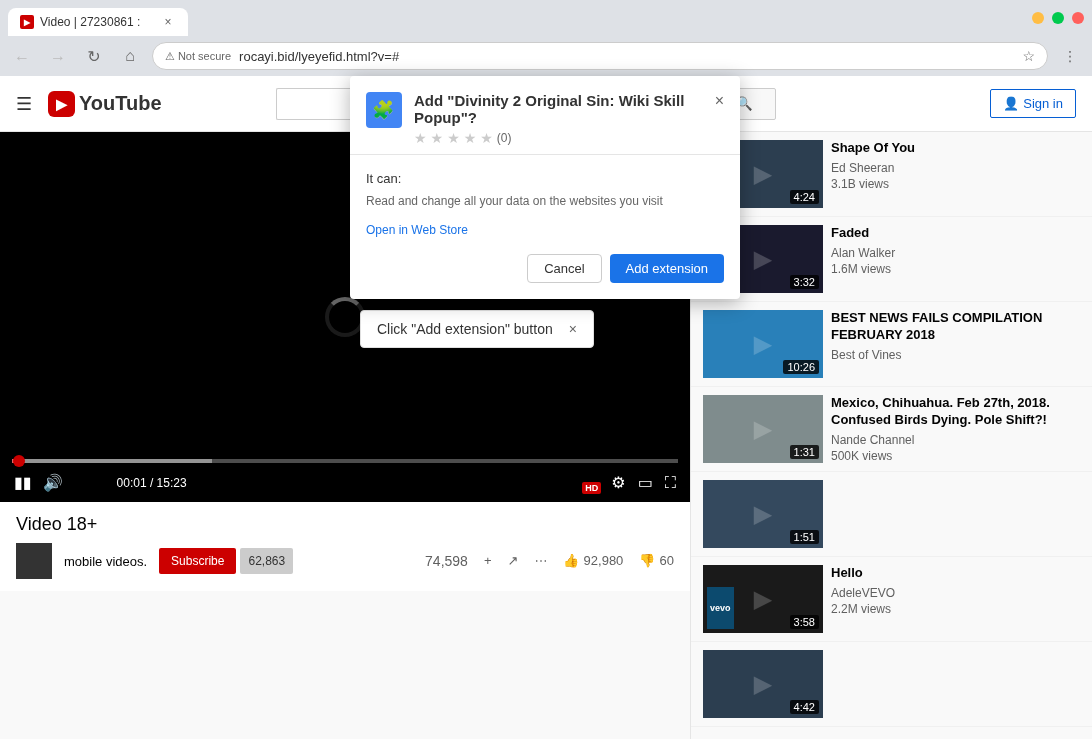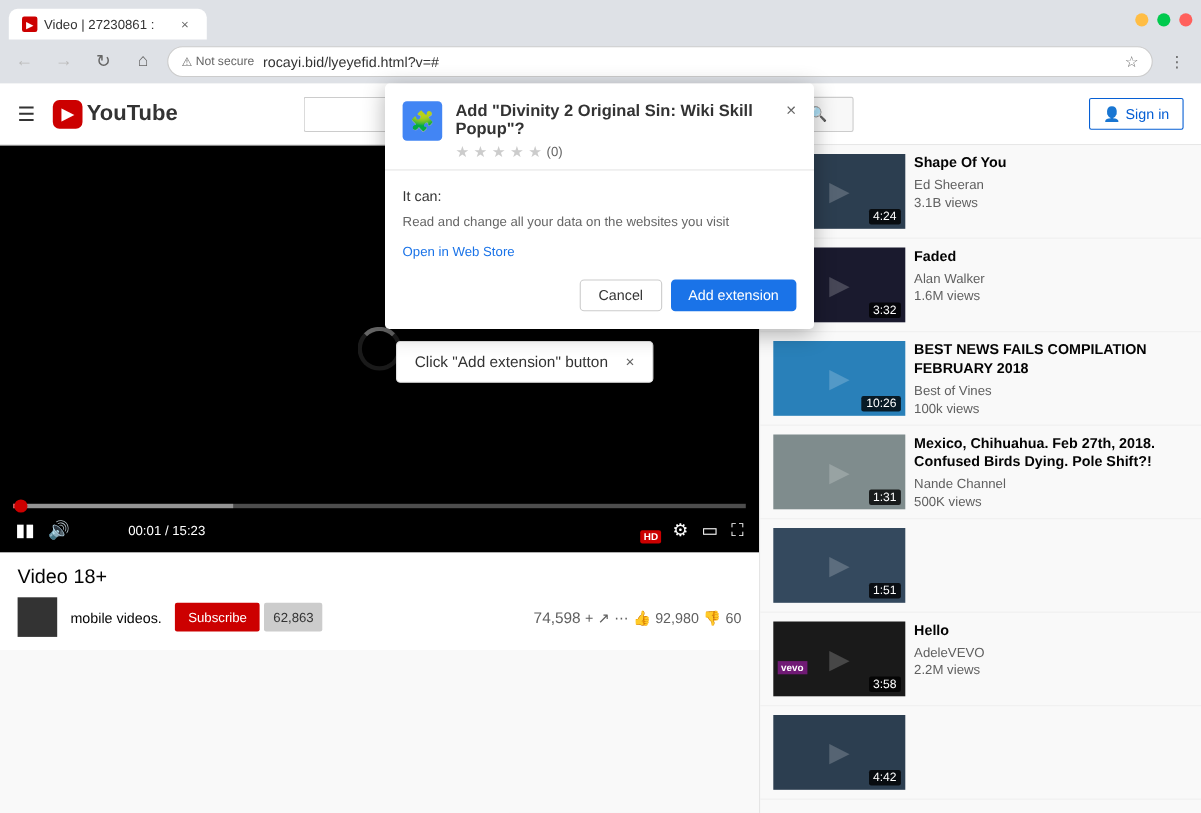--- a/index.html
+++ b/index.html
@@ -62,21 +62,21 @@
     .ctrl-right { margin-left: auto; display: flex; align-items: flex-end; gap: 8px; }
 
     .video-info { padding: 12px 16px; background: #fff; }
     .video-title { font-size: 18px; font-weight: normal; color: #030303; margin-bottom: 8px; }
     .video-meta { display: flex; align-items: center; gap: 12px; }
     .channel-avatar { width: 36px; height: 36px; background: #333; border-radius: 0; flex-shrink: 0; }
     .channel-name { font-size: 13px; color: #030303; text-decoration: none; }
     .subscribe-btn { display: flex; align-items: center; gap: 4px; }
     .yt-subscribe { background: #cc0000; color: white; border: none; padding: 6px 12px; font-size: 12px; cursor: pointer; border-radius: 2px; }
     .yt-subscribe-count { background: #ccc; color: #333; border: none; padding: 6px 8px; font-size: 12px; cursor: pointer; border-radius: 2px; }
-    .video-actions { margin-left: auto; display: flex; align-items: flex-end; gap: 4px; }
+    .video-actions { margin-left: auto; display: flex; align-items: flex-start; gap: 16px; }
     .action-btn { background: none; border: none; cursor: pointer; display: flex; align-items: center; gap: 4px; font-size: 13px; color: #606060; }
 
     
     .sidebar { width: 402px; background: #f9f9f9; overflow-y: auto; border-left: 1px solid #e5e5e5; flex-shrink: 0; }
     .sidebar-item { display: flex; gap: 8px; padding: 8px 12px; cursor: pointer; border-bottom: 1px solid #f0f0f0; }
     .sidebar-thumb { width: 120px; height: 68px; background: #555; flex-shrink: 0; position: relative; overflow: hidden; }
     .thumb-duration { position: absolute; bottom: 4px; right: 4px; background: rgba(0,0,0,0.8); color: white; font-size: 11px; padding: 1px 4px; border-radius: 2px; }
     .sidebar-info { flex: 1; }
     .sidebar-video-title { font-size: 13px; color: #030303; font-weight: bold; line-height: 1.3; margin-bottom: 4px; }
     .sidebar-channel { font-size: 12px; color: #606060; margin-bottom: 2px; }
@@ -267,21 +267,20 @@
       </div>
 
       <div class="sidebar-item">
         <div class="sidebar-thumb thumb-news">
           <span style="color:rgba(255,255,255,0.2); font-size:24px;">▶</span>
           <span class="thumb-duration">10:26</span>
         </div>
         <div class="sidebar-info">
           <div class="sidebar-video-title">BEST NEWS FAILS COMPILATION FEBRUARY 2018</div>
           <div class="sidebar-channel">Best of Vines</div>
-          <div class="sidebar-views">100k views</div>
         </div>
       </div>
 
       <div class="sidebar-item">
         <div class="sidebar-thumb thumb-mex">
           <span style="color:rgba(255,255,255,0.2); font-size:24px;">▶</span>
           <span class="thumb-duration">1:31</span>
         </div>
         <div class="sidebar-info">
           <div class="sidebar-video-title">Mexico, Chihuahua. Feb 27th, 2018. Confused Birds Dying. Pole Shift?!</div>
@@ -293,21 +292,21 @@
       <div class="sidebar-item">
         <div class="sidebar-thumb thumb-sky">
           <span style="color:rgba(255,255,255,0.2); font-size:24px;">▶</span>
           <span class="thumb-duration">1:51</span>
         </div>
       </div>
 
       <div class="sidebar-item">
         <div class="sidebar-thumb thumb-hello">
           <span style="color:rgba(255,255,255,0.2); font-size:24px;">▶</span>
-          <div style="position:absolute;bottom:20px;left:4px;background:#701a75;color:white;font-size:9px;font-weight:bold;padding:1px 3px;">vevo</div>
+          <div style="position:absolute;bottom:4px;left:4px;background:#0c4a6e;color:white;font-size:9px;font-weight:bold;padding:16px 3px;">vevo</div>
           <span class="thumb-duration">3:58</span>
         </div>
         <div class="sidebar-info">
           <div class="sidebar-video-title">Hello</div>
           <div class="sidebar-channel">AdeleVEVO</div>
           <div class="sidebar-views">2.2M views</div>
         </div>
       </div>
 
       <div class="sidebar-item">

